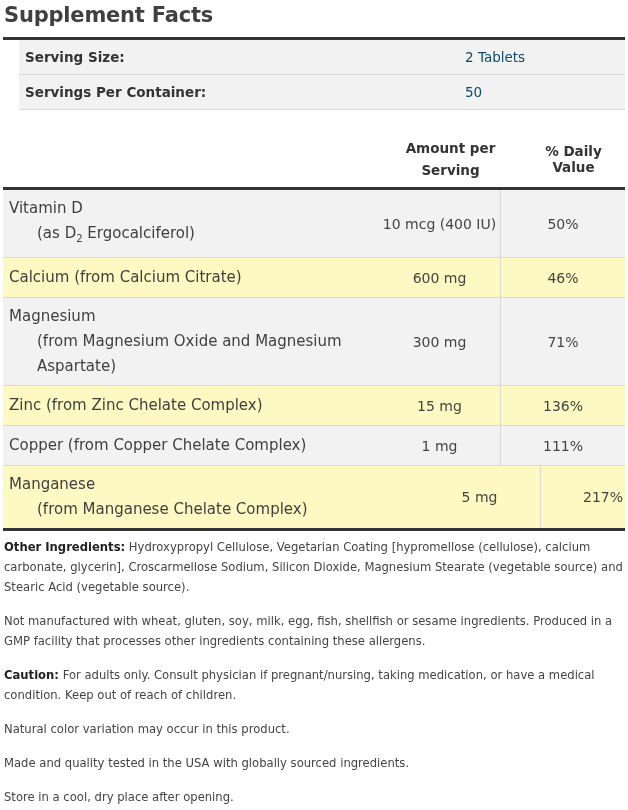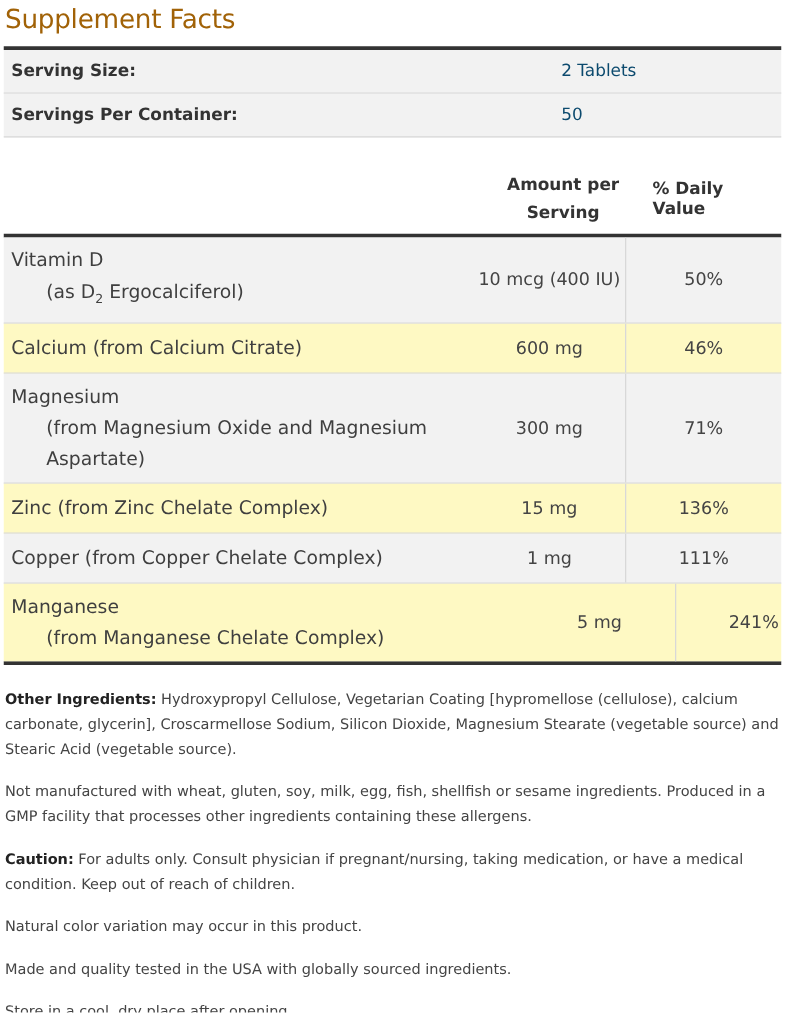--- a/index.html
+++ b/index.html
@@ -4,47 +4,48 @@
 <style>
   html, body { margin: 0; padding: 0; background: #ffffff; }
   body {
     width: 628px; height: 810px; overflow: hidden;
     font-family: "DejaVu Sans", sans-serif;
     color: #3a3a3a;
     position: relative;
   }
   .title {
     position: absolute; left: 4px; top: 0px;
-    font-size: 21px; font-weight: normal; color: #a16207;
+    font-size: 21px; font-weight: bold; color: #404040;
     letter-spacing: -0.2px;
     line-height: 30px;
   }
   .serving {
     position: absolute; left: 3px; top: 37px; width: 622px;
     border-top: 3px solid #333;
     border-collapse: collapse;
   }
   .serving .row {
     display: flex; align-items: center;
     height: 34px;
     background: #f2f2f2;
     border-bottom: 1px solid #d8d8d8;
     font-size: 13.5px;
+    margin-left: 16px;
   }
   .serving .row .k { width: 440px; padding-left: 6px; font-weight: bold; color: #333; }
   .serving .row .v { flex: 1; color: #0c4a6e; }
 
   .facts-head {
     position: absolute; left: 3px; top: 132px; width: 622px; height: 53px;
     display: flex; align-items: center;
     font-size: 13.5px; font-weight: bold; color: #333; gap: 11px;
   }
   .facts-head .c1 { width: 376px; }
   .facts-head .c2 { width: 121px; text-align: center; line-height: 22px; }
-  .facts-head .c3 { flex: 1; text-align: left; }
+  .facts-head .c3 { flex: 1; text-align: center; }
 
   .facts {
     position: absolute; left: 3px; top: 187px; width: 622px;
     border-top: 3px solid #333;
     border-bottom: 3px solid #333;
   }
   .frow {
     display: flex; align-items: stretch;
     border-bottom: 1px solid #d8d8d8;
     font-size: 15px; color: #3f3f3f;
@@ -62,21 +63,21 @@
   .frow .dv {
     flex: 1; display: flex; align-items: center; justify-content: center;
     font-size: 14px; color: #444;
   }
   .frow.single .n { padding: 7px 6px; }
 
   .notes {
     position: absolute; left: 4px; top: 537px; width: 620px;
     font-size: 11.6px; line-height: 20px; color: #444;
   }
-  .notes p { margin: 12px 0 14px 0; }
+  .notes p { margin: 0 0 14px 0; }
   .notes b { color: #222; }
 </style>
 </head>
 <body>
 
 <div class="title">Supplement Facts</div>
 
 <div class="serving">
   <div class="row">
     <span class="k">Serving Size:</span>
@@ -133,21 +134,21 @@
     <div class="amt">1 mg</div>
     <div class="dv">111%</div>
   </div>
 
   <div class="frow b">
     <div class="n">
       <span>Manganese</span>
       <span class="sub">(from Manganese Chelate Complex)</span>
     </div>
     <div class="amt">5 mg</div>
-    <div class="dv">241%</div>
+    <div class="dv">217%</div>
   </div>
 </div>
 
 <div class="notes">
   <p><b>Other Ingredients:</b><span> Hydroxypropyl Cellulose, Vegetarian Coating [hypromellose (cellulose), calcium carbonate, glycerin], Croscarmellose Sodium, Silicon Dioxide, Magnesium Stearate (vegetable source) and Stearic Acid (vegetable source).</span></p>
   <p>Not manufactured with wheat, gluten, soy, milk, egg, fish, shellfish or sesame ingredients. Produced in a GMP facility that processes other ingredients containing these allergens.</p>
   <p><b>Caution:</b><span> For adults only. Consult physician if pregnant/nursing, taking medication, or have a medical condition. Keep out of reach of children.</span></p>
   <p>Natural color variation may occur in this product.</p>
   <p>Made and quality tested in the USA with globally sourced ingredients.</p>
   <p>Store in a cool, dry place after opening.</p>

